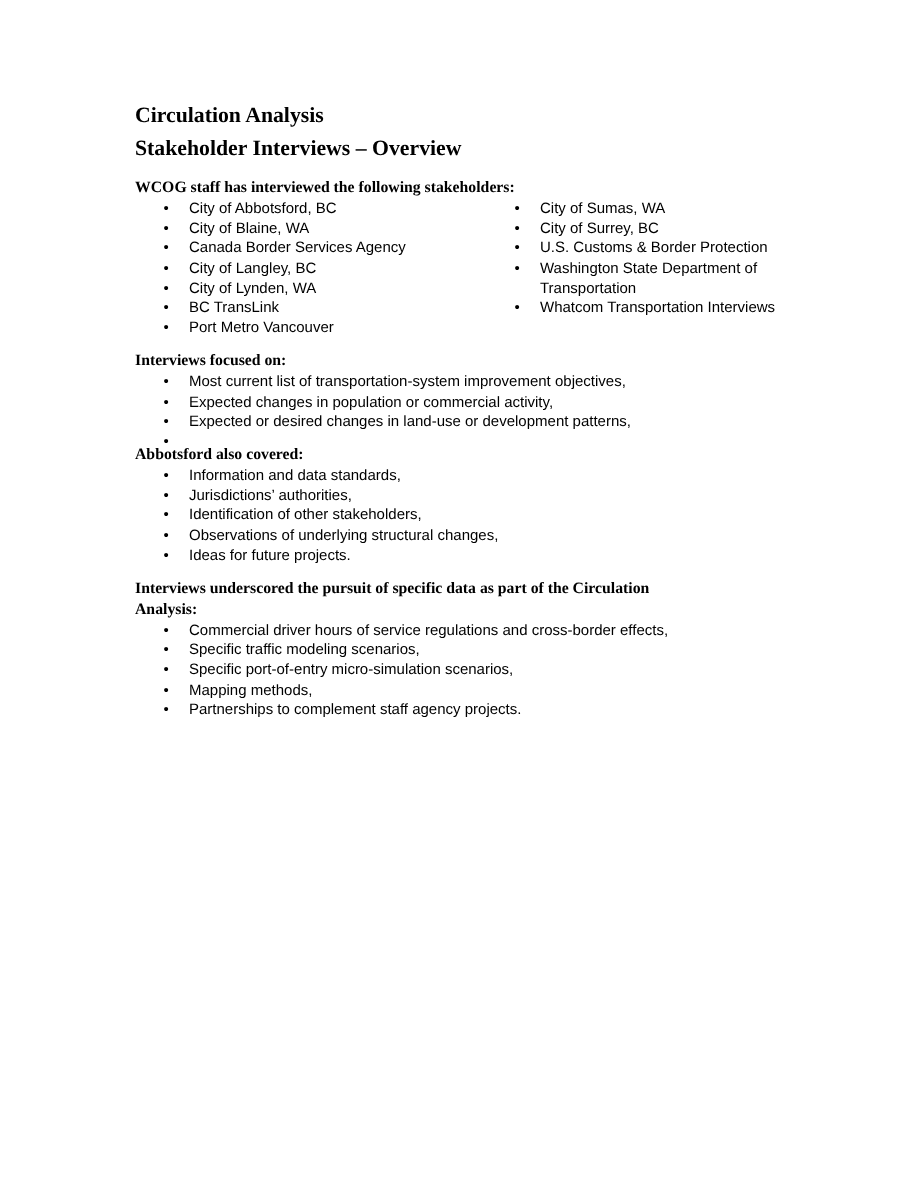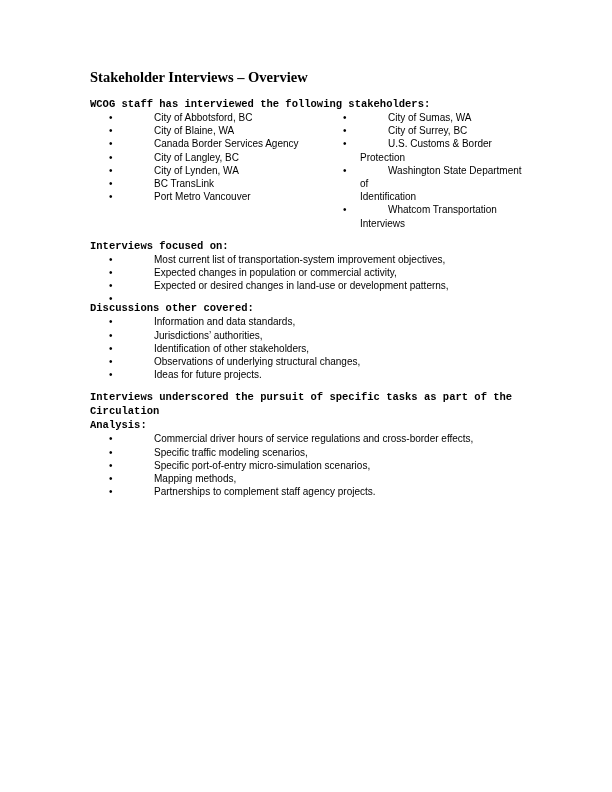--- a/index.html
+++ b/index.html
@@ -22,21 +22,21 @@
     margin: 0 0 9px 0;
     font-family: "Liberation Serif", serif;
     font-weight: 700;
     font-size: 14.5px;
     line-height: 22px;
   }
   h1.doc-title .title-line { display: block; }
   section { margin: 0; }
   h2.sec-heading {
     margin: 9px 0 0 0;
-    font-family: Liberation Mono, monospace;
+    font-family: Liberation Serif, serif;
     font-weight: 700;
     font-size: 10.5px;
     line-height: 14px;
     white-space: pre-line;
   }
   ul.bullets {
     list-style: none;
     margin: 0;
     padding: 0;
   }
@@ -45,81 +45,82 @@
     padding-left: 36px;
     font-size: 10px;
     line-height: 13.2px;
   }
   ul.bullets li .marker {
     position: absolute;
     left: 19px;
     top: 0;
     font-size: 10px;
   }
-  ul.bullets li .txt { white-space: pre-line; margin-left: 28px; }
+  ul.bullets li .txt { white-space: pre-line; }
   .two-col { display: flex; align-items: flex-start; }
   .col-left  { flex: 0 0 234px; width: 234px; }
   .col-right { flex: 0 0 198px; width: 198px; }
 </style>
 </head>
 <body>
 
 <div class="page">
   <div class="content">
 
     <h1 class="doc-title">
+      <span class="title-line">Circulation Analysis</span>
       <span class="title-line">Stakeholder Interviews – Overview</span>
     </h1>
 
     <section>
       <h2 class="sec-heading">WCOG staff has interviewed the following stakeholders:</h2>
       <div class="two-col">
         <ul class="bullets col-left">
           <li><span class="marker">•</span><span class="txt">City of Abbotsford, BC</span></li>
           <li><span class="marker">•</span><span class="txt">City of Blaine, WA</span></li>
           <li><span class="marker">•</span><span class="txt">Canada Border Services Agency</span></li>
           <li><span class="marker">•</span><span class="txt">City of Langley, BC</span></li>
           <li><span class="marker">•</span><span class="txt">City of Lynden, WA</span></li>
           <li><span class="marker">•</span><span class="txt">BC TransLink</span></li>
           <li><span class="marker">•</span><span class="txt">Port Metro Vancouver</span></li>
         </ul>
         <ul class="bullets col-right">
           <li><span class="marker">•</span><span class="txt">City of Sumas, WA</span></li>
           <li><span class="marker">•</span><span class="txt">City of Surrey, BC</span></li>
           <li><span class="marker">•</span><span class="txt">U.S. Customs &amp; Border Protection</span></li>
           <li><span class="marker">•</span><span class="txt">Washington State Department of
-Identification</span></li>
+Transportation</span></li>
           <li><span class="marker">•</span><span class="txt">Whatcom Transportation Interviews</span></li>
         </ul>
       </div>
     </section>
 
     <section>
       <h2 class="sec-heading">Interviews focused on:</h2>
       <ul class="bullets">
         <li><span class="marker">•</span><span class="txt">Most current list of transportation-system improvement objectives,</span></li>
         <li><span class="marker">•</span><span class="txt">Expected changes in population or commercial activity,</span></li>
         <li><span class="marker">•</span><span class="txt">Expected or desired changes in land-use or development patterns,</span></li>
         <li><span class="marker">•</span></li>
       </ul>
     </section>
 
     <section>
-      <h2 class="sec-heading">Discussions other covered:</h2>
+      <h2 class="sec-heading">Abbotsford also covered:</h2>
       <ul class="bullets">
         <li><span class="marker">•</span><span class="txt">Information and data standards,</span></li>
         <li><span class="marker">•</span><span class="txt">Jurisdictions’ authorities,</span></li>
         <li><span class="marker">•</span><span class="txt">Identification of other stakeholders,</span></li>
         <li><span class="marker">•</span><span class="txt">Observations of underlying structural changes,</span></li>
         <li><span class="marker">•</span><span class="txt">Ideas for future projects.</span></li>
       </ul>
     </section>
 
     <section>
-      <h2 class="sec-heading">Interviews underscored the pursuit of specific tasks as part of the Circulation
+      <h2 class="sec-heading">Interviews underscored the pursuit of specific data as part of the Circulation
 Analysis:</h2>
       <ul class="bullets">
         <li><span class="marker">•</span><span class="txt">Commercial driver hours of service regulations and cross-border effects,</span></li>
         <li><span class="marker">•</span><span class="txt">Specific traffic modeling scenarios,</span></li>
         <li><span class="marker">•</span><span class="txt">Specific port-of-entry micro-simulation scenarios,</span></li>
         <li><span class="marker">•</span><span class="txt">Mapping methods,</span></li>
         <li><span class="marker">•</span><span class="txt">Partnerships to complement staff agency projects.</span></li>
       </ul>
     </section>
 

